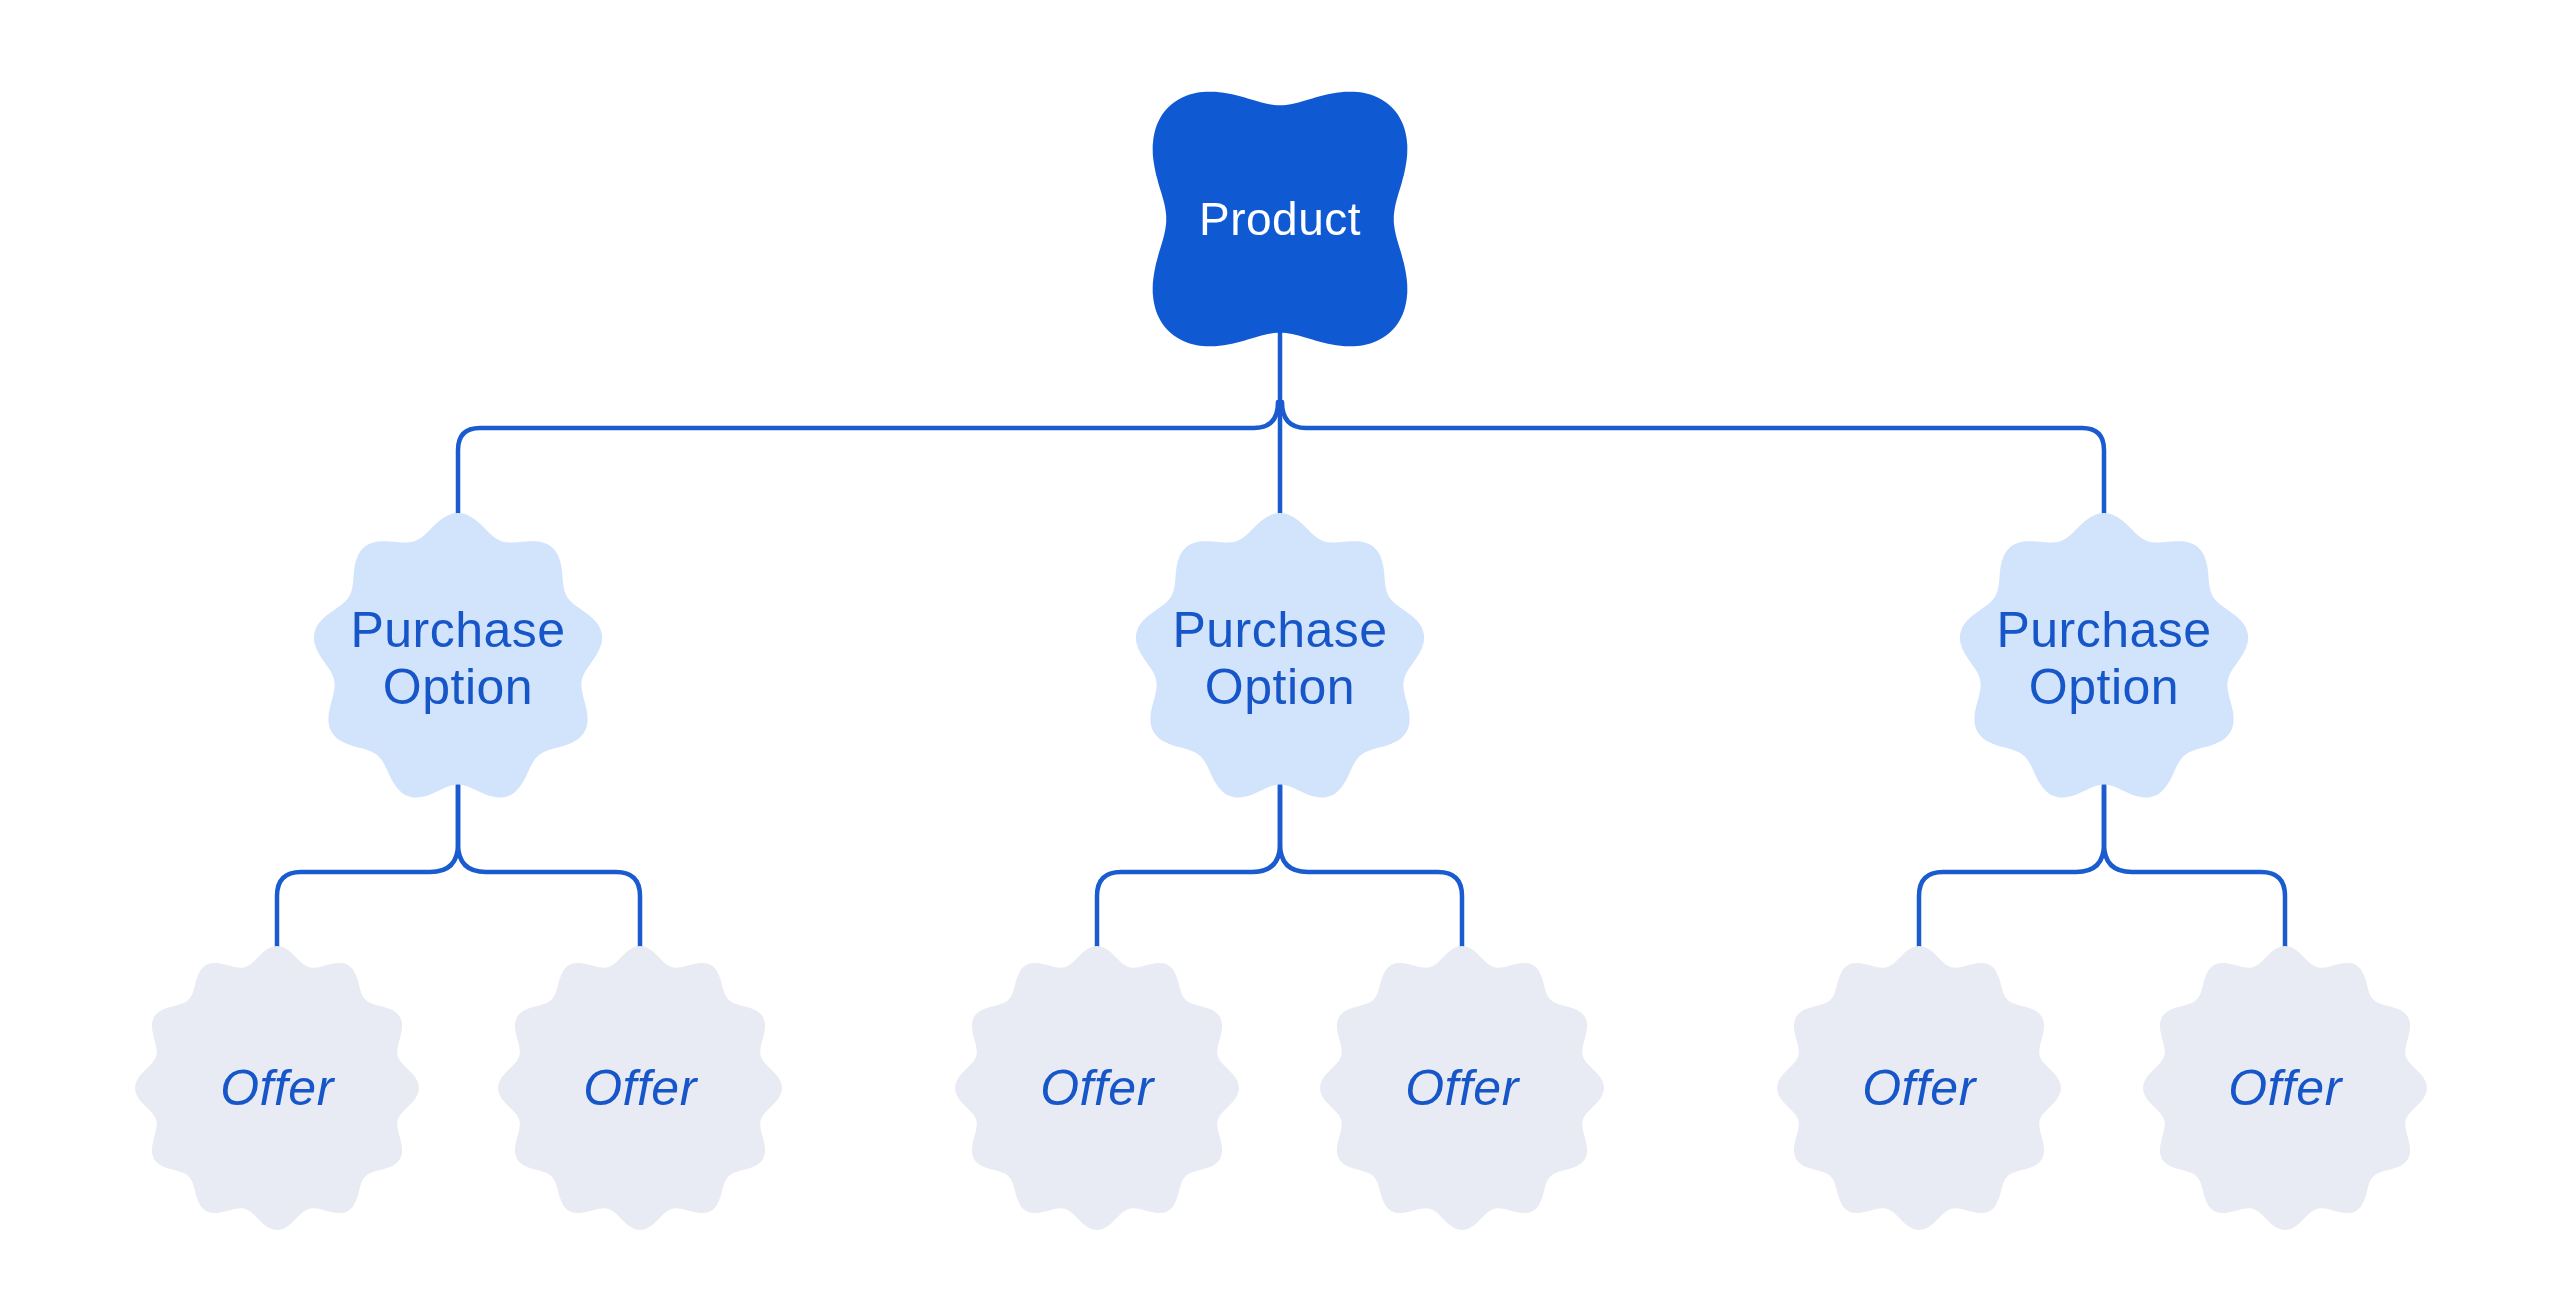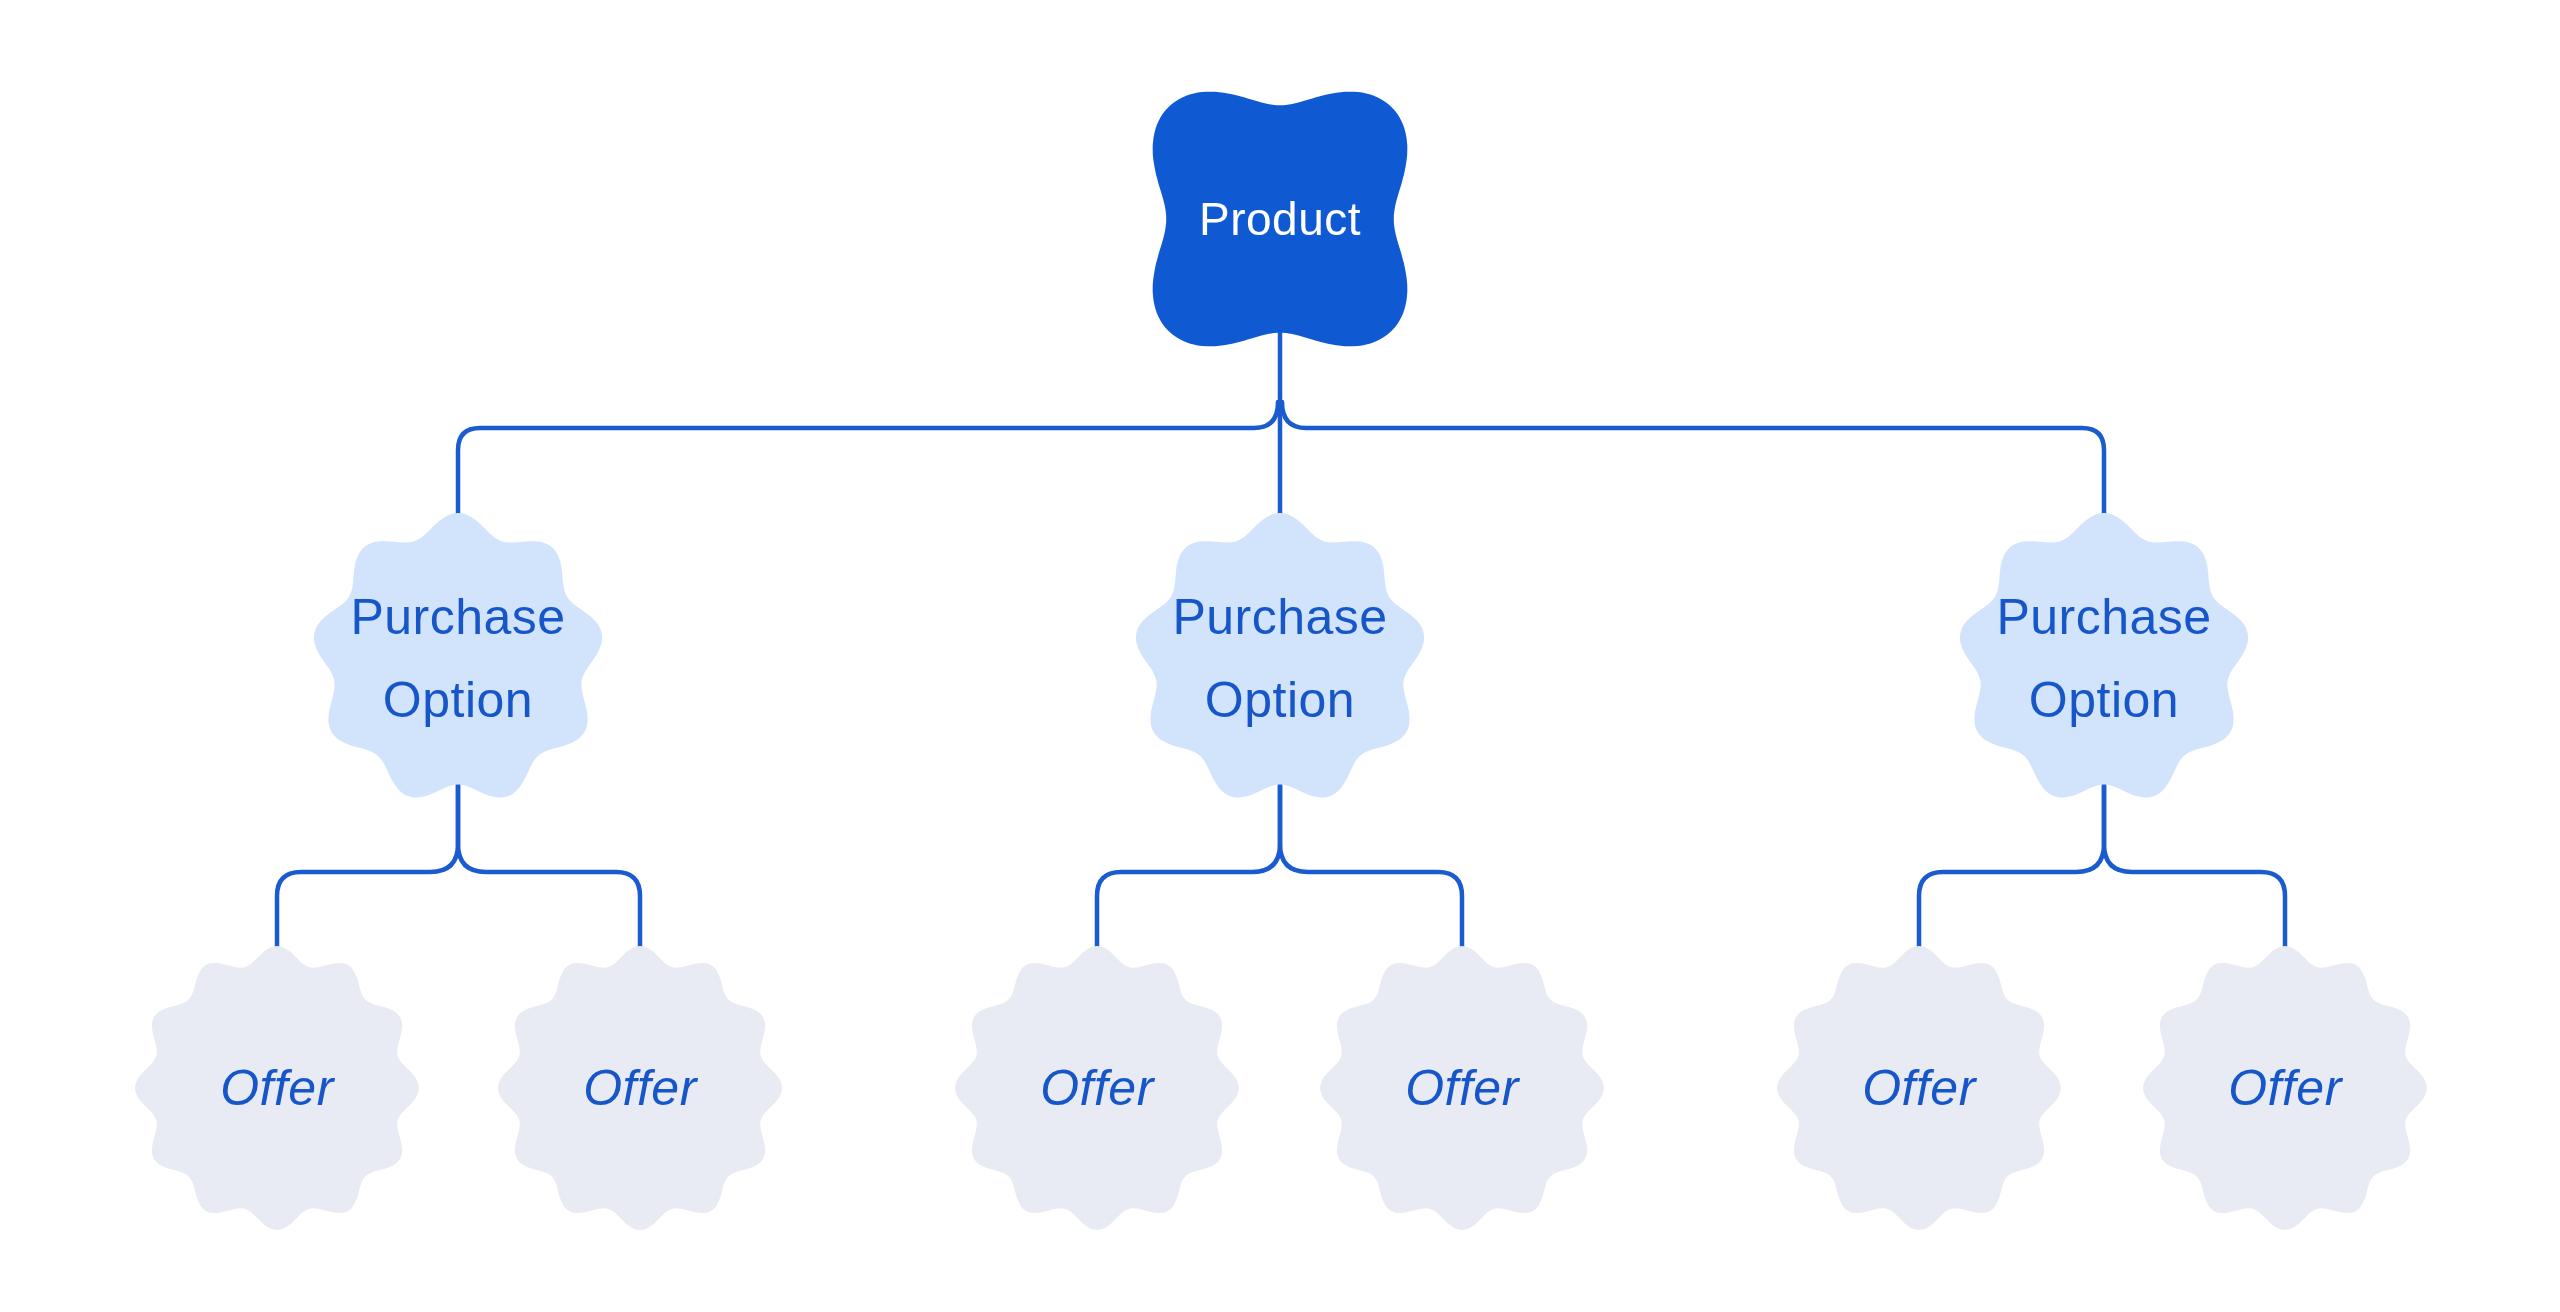--- a/index.html
+++ b/index.html
@@ -21,21 +21,21 @@
     letter-spacing:0.5px;
   }
   .product-label{
     color:var(--product-text,#fff);
     font-size:46px;
     line-height:54px;
   }
   .po-label{
     color:var(--label-blue,#1656C9);
     font-size:50px;
-    line-height:83px;
+    line-height:57px;
     width:270px;
   }
   .offer-label{
     color:var(--label-blue,#1656C9);
     font-size:50px;
     line-height:58px;
     font-style:italic;
   }
 </style>
 </head>

